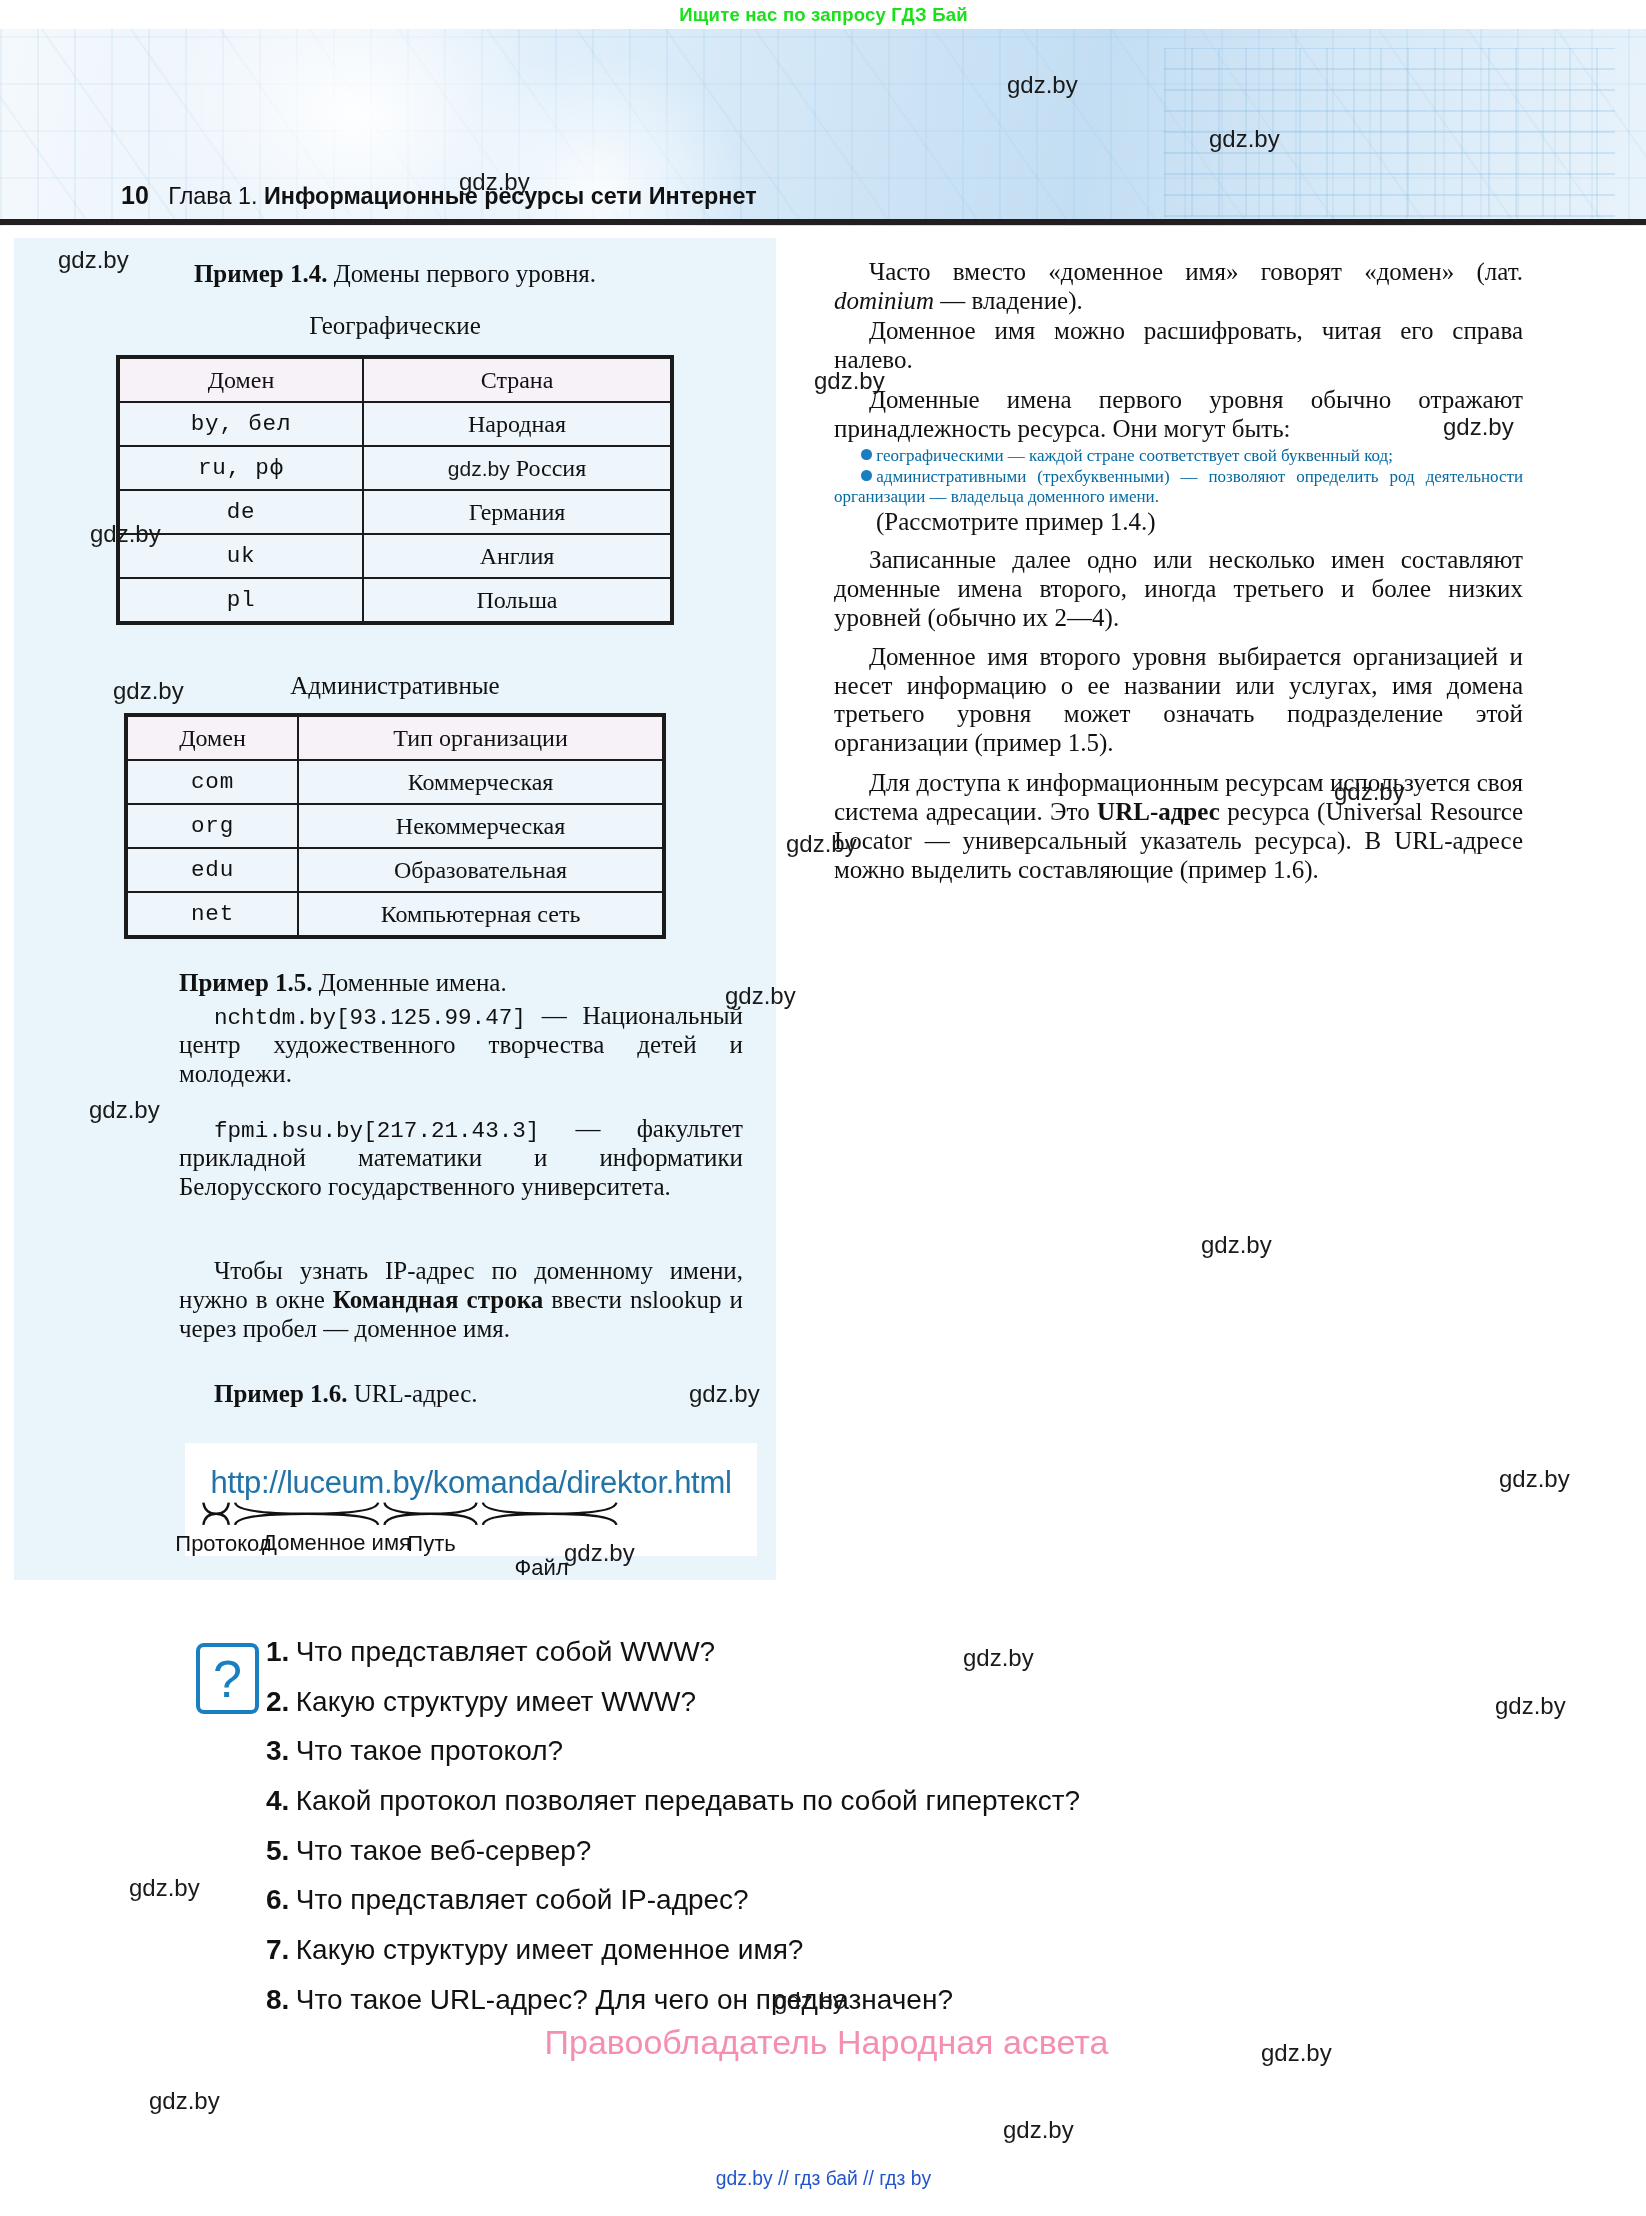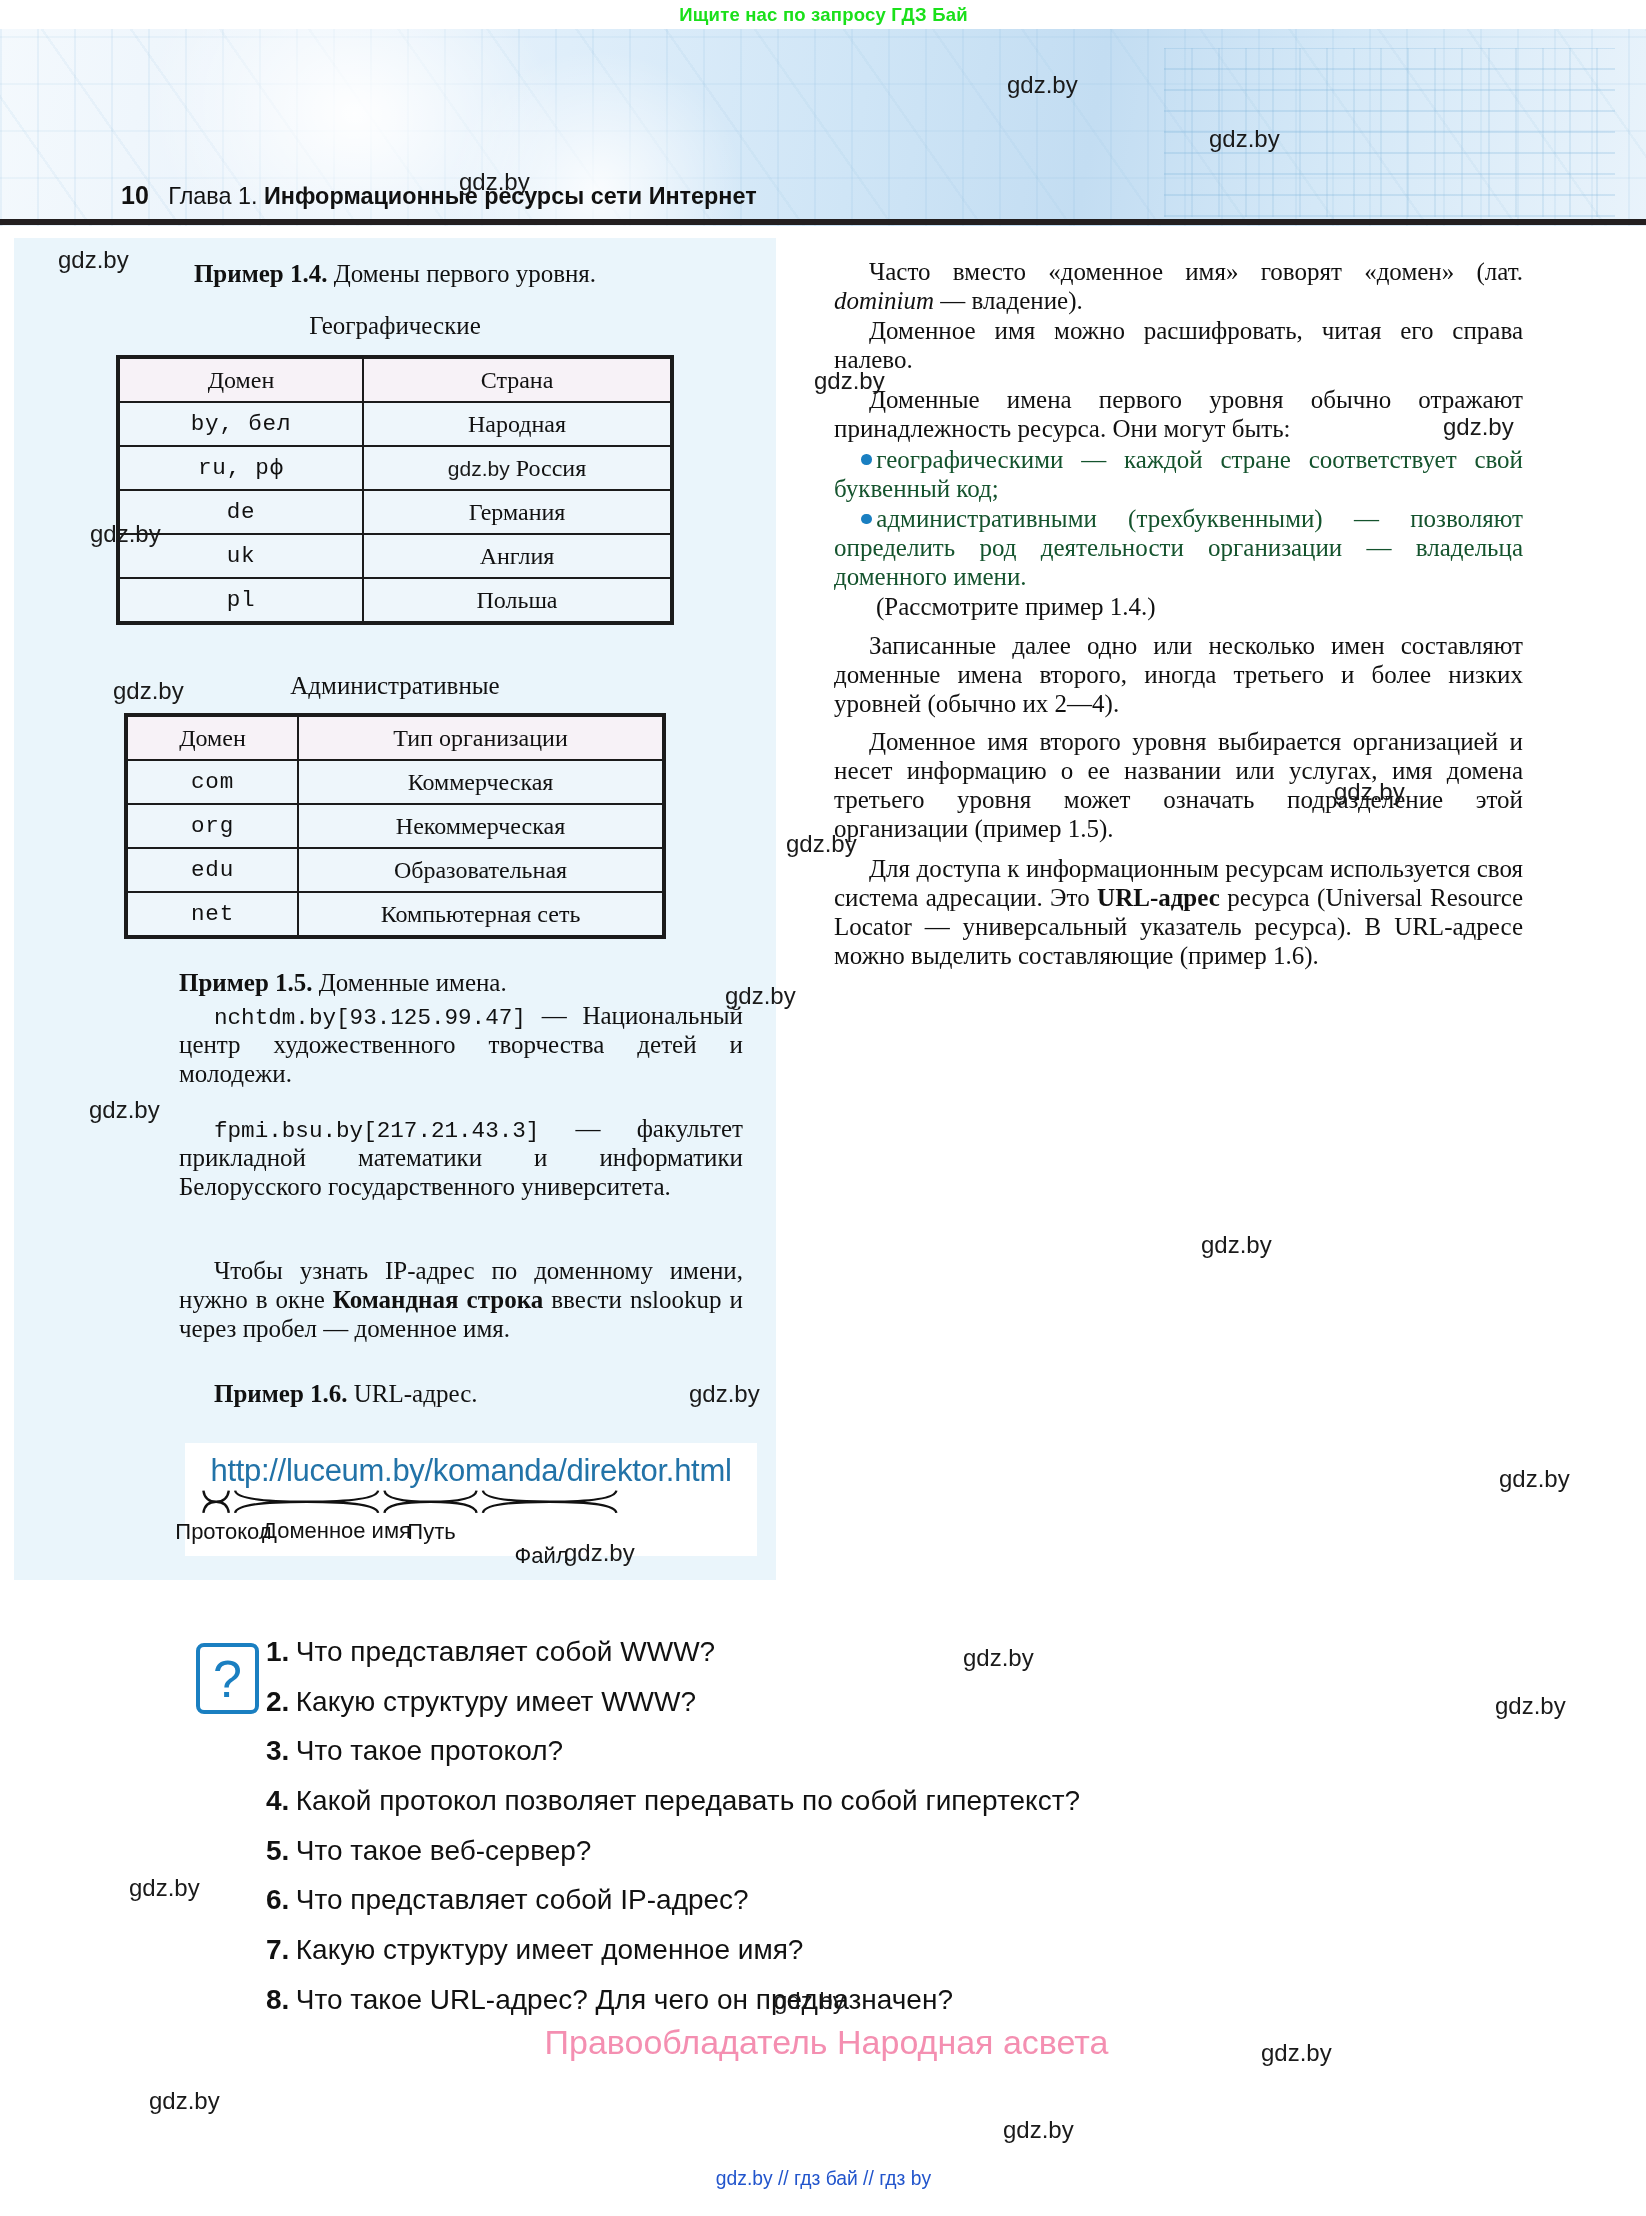--- a/index.html
+++ b/index.html
@@ -119,21 +119,21 @@
     hyphens:manual;
   }
   .para.ind{ text-indent:35px; }
   .mono{ font-family:"Liberation Mono", monospace; font-size:22.6px; }
 
   
   .url-box{
     position:absolute; left:185px; top:1443px;
     width:572px; height:113px;
     background:#ffffff;
-    padding-top:10px;
+    padding-top:22px;
   }
   .url-text{
     font-family:"Liberation Sans", sans-serif;
     font-size:31px; color:#2273a8; white-space:nowrap;
     text-align:center; letter-spacing:-0.3px;
   }
   .url-labels{
     position:relative; height:56px;
     font-family:"Liberation Sans", sans-serif;
     font-size:22px; color:#111;
@@ -141,21 +141,21 @@
   .url-labels span{ position:absolute; white-space:nowrap; text-align:center; }
   .braces{ position:relative; height:24px; }
   .braces svg{ position:absolute; left:0; top:0; }
 
   
   .right-col{
     position:absolute; left:834px; top:258px; width:689px;
   }
   .right-col p{ margin:0 0 1.6px 0; }
   .bullet-li{
-    font-size:25px; line-height:1.155; color:#14532d;
+    font-size:17px; line-height:1.155; color:#0369a1;
     text-align:justify; text-justify:inter-word;
     text-indent:27px;
   }
   .bullet-dot{
     display:inline-block; width:10.5px; height:10.5px; border-radius:50%;
     background:#1a7fc1; vertical-align:middle; margin-right:4.8px;
     position:relative; top:-2.4px;
   }
 
   

